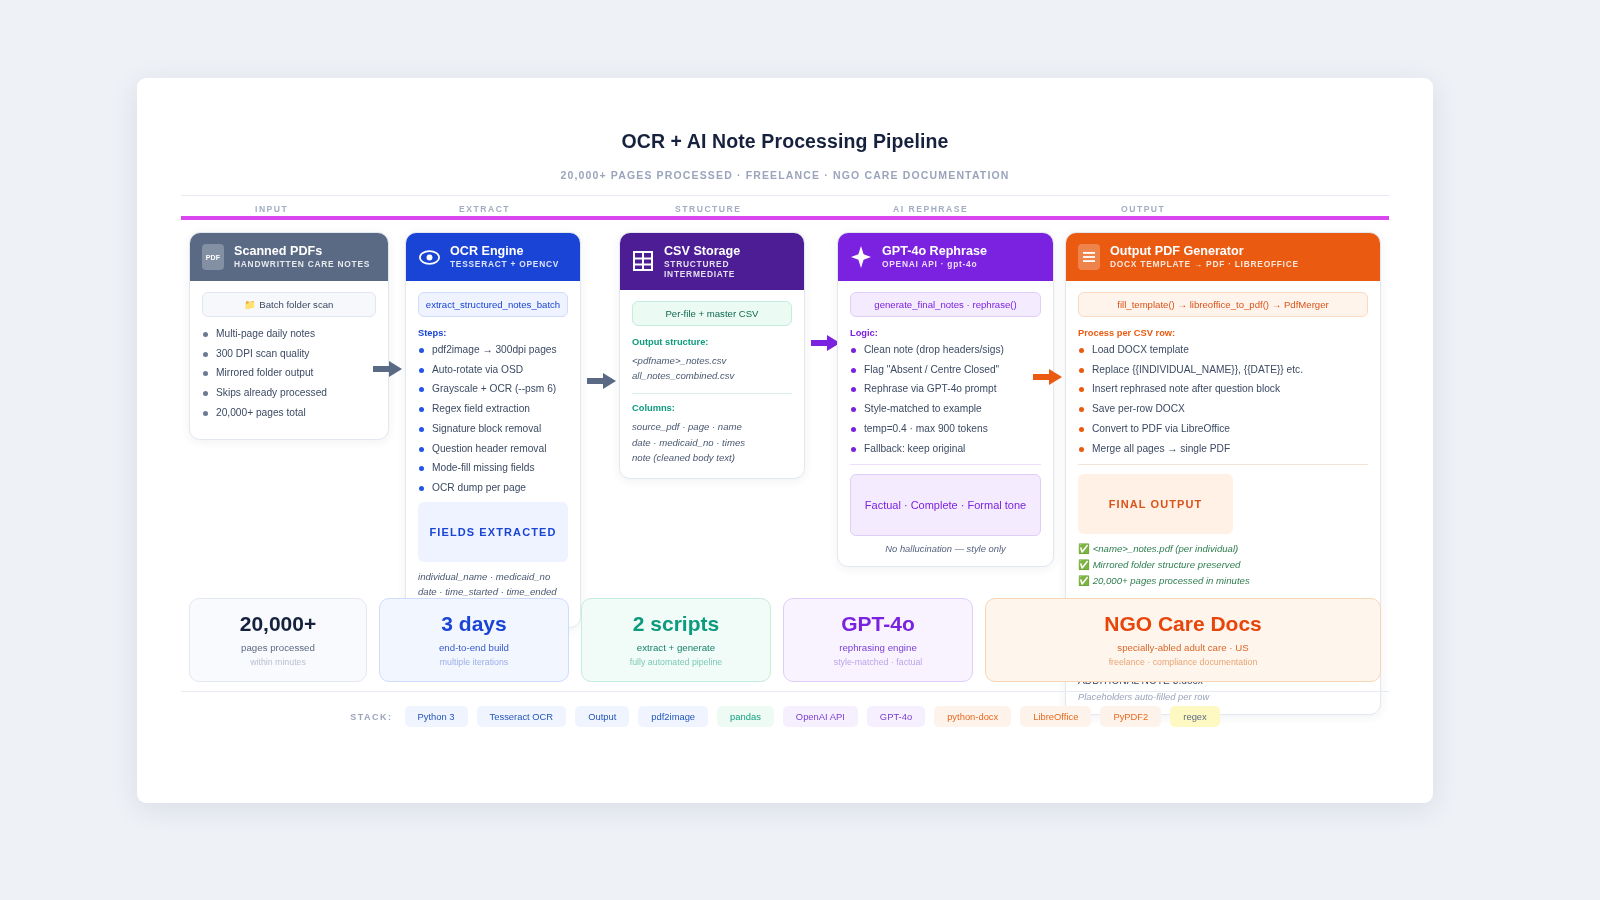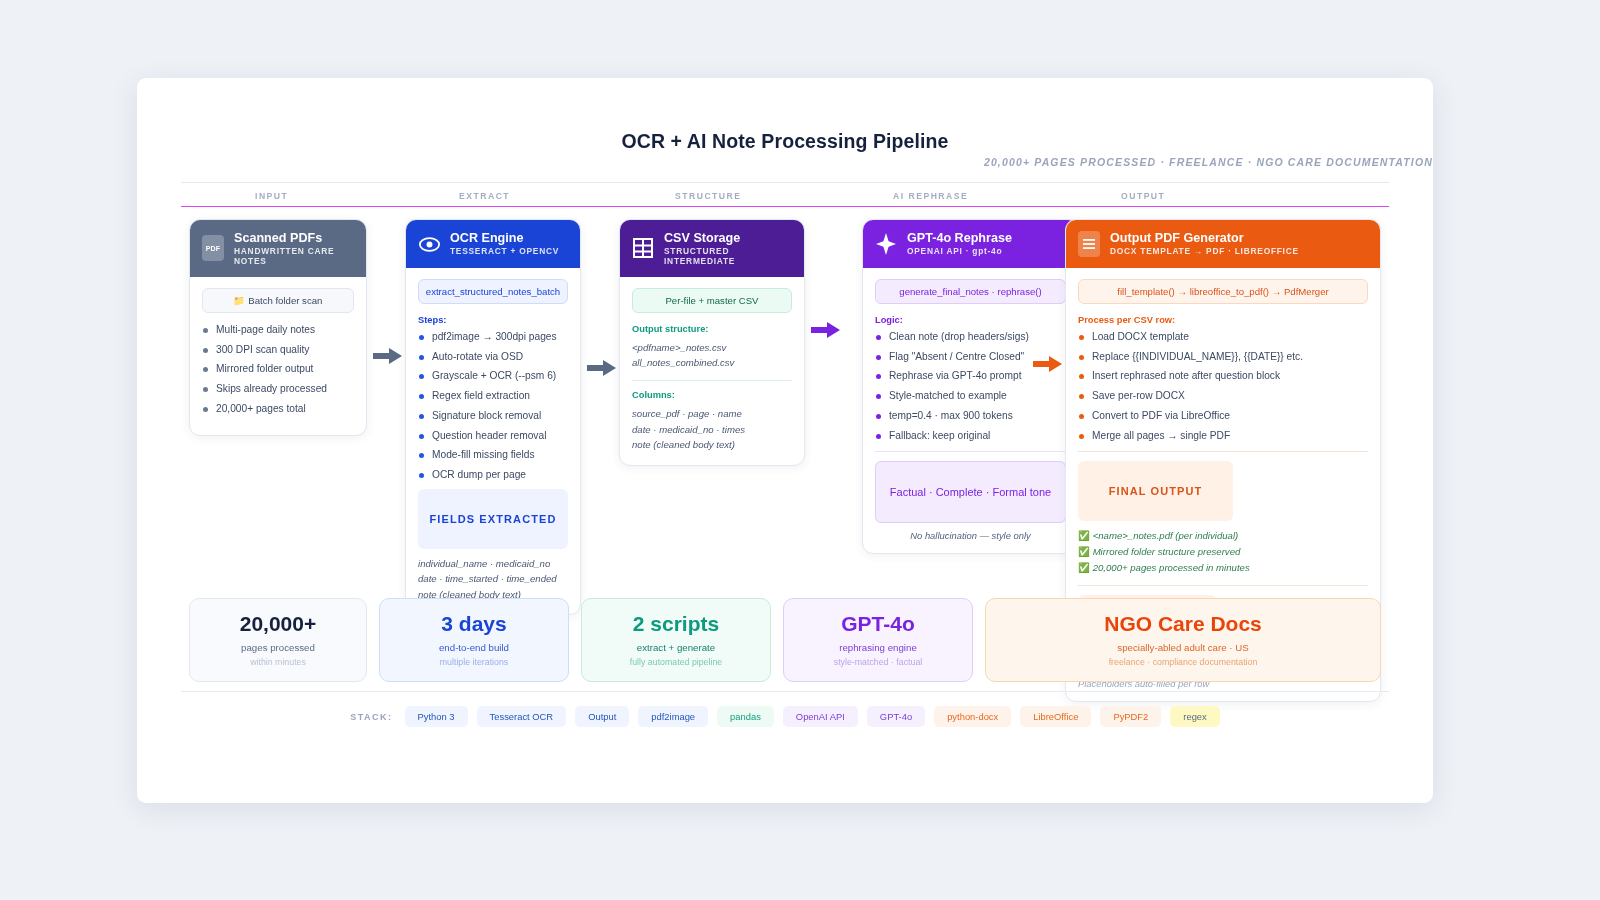--- a/index.html
+++ b/index.html
@@ -15,27 +15,27 @@
     background: #ffffff;
     border-radius: 9px;
     box-shadow: 0 6px 28px rgba(40,55,90,0.10);
   }
   
   .title {
     text-align: center; margin-top: 52px;
     font-size: 19.5px; font-weight: bold; color: #16213e; letter-spacing: .1px;
   }
   .subtitle {
-    text-align: right; margin-top: 3px;
-    font-size: 10.5px; letter-spacing: 1.15px; color: #9aa4bb; font-weight: bold; font-style: italic;
+    text-align: center; margin-top: 16px;
+    font-size: 10.5px; letter-spacing: 1.15px; color: #9aa4bb; font-weight: bold;
   }
   .stage-row {
     margin: 14px 44px 4px 44px;
     border-top: 1px solid #e6eaf2;
-    border-bottom: 1px solid #d946ef;
+    border-bottom: 4px solid #d946ef;
     height: 25px; position: relative;
   }
   .stage-label {
     position: absolute; top: 8px;
     font-size: 8.6px; letter-spacing: 1.5px; color: #a3adc2; font-weight: bold;
   }
   
   .flow { position: relative; margin-top: 12px; height: 380px; }
   .card {
     position: absolute; top: 0;
@@ -147,21 +147,21 @@
   <div class="stage-row">
     <div class="stage-label" style="left:74px">INPUT</div>
     <div class="stage-label" style="left:278px">EXTRACT</div>
     <div class="stage-label" style="left:494px">STRUCTURE</div>
     <div class="stage-label" style="left:712px">AI REPHRASE</div>
     <div class="stage-label" style="left:940px">OUTPUT</div>
   </div>
 
   <div class="flow">
 
-    <div class="card c1" style="left:52px; width:178px;">
+    <div class="card c1" style="left:52px; width:200px;">
       <div class="card-head">
         <div class="head-ico">PDF</div>
         <div class="head-txt">
           <div class="head-title">Scanned PDFs</div>
           <div class="head-sub">HANDWRITTEN CARE NOTES</div>
         </div>
       </div>
       <div class="card-body">
         <span class="chip">📁 Batch folder scan</span>
         <ul class="bl">
@@ -252,21 +252,21 @@
         </div>
       </div>
     </div>
 
     <div class="arrow" style="left:674px; top:102px;">
       <svg width="30" height="18" viewBox="0 0 30 18">
           <path d="M0 6 H16 V1 L29 9 L16 17 V12 H0 Z" fill="#7b22e0"></path>
         </svg>
     </div>
 
-    <div class="card c4" style="left:700px; width:217px;margin-left:25px;">
+    <div class="card c4" style="left:700px; width:217px;">
       <div class="card-head">
         <div class="head-ico" style="background:transparent;">
           <svg width="20" height="22" viewBox="0 0 20 22">
               <path d="M10 0 L12.6 8.2 L20 11 L12.6 13.8 L10 22 L7.4 13.8 L0 11 L7.4 8.2 Z" fill="#fff"></path>
             </svg>
         </div>
         <div class="head-txt">
           <div class="head-title">GPT-4o Rephrase</div>
           <div class="head-sub">OPENAI API · gpt-4o</div>
         </div>

